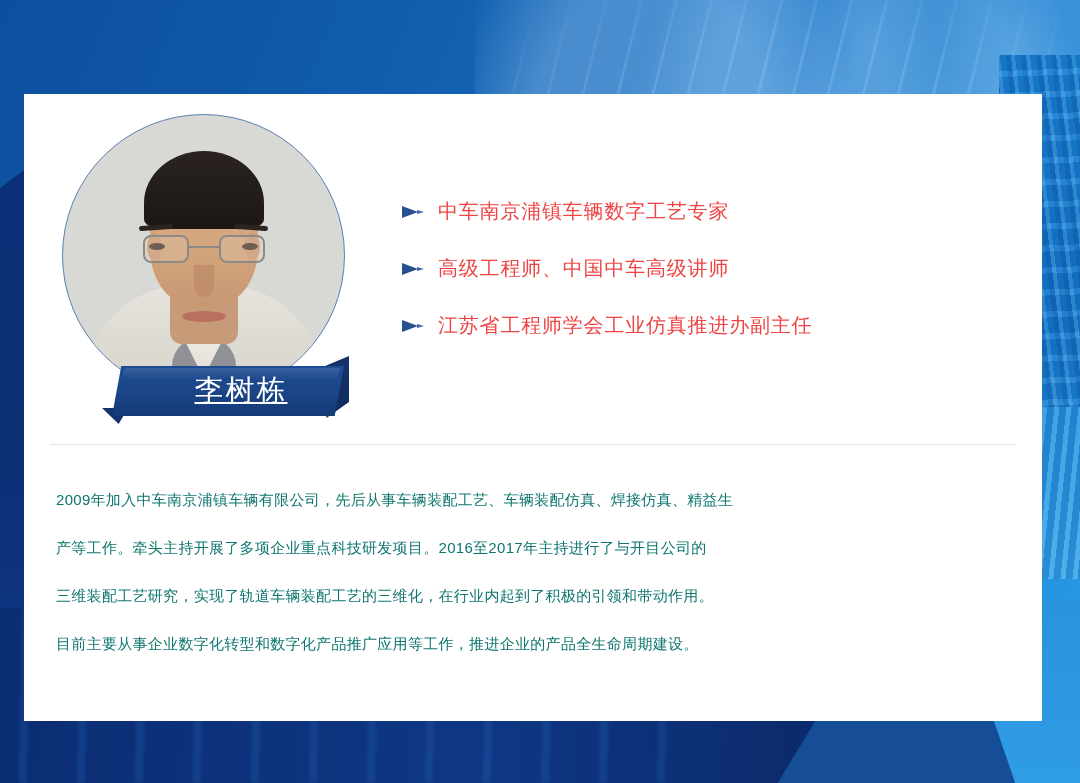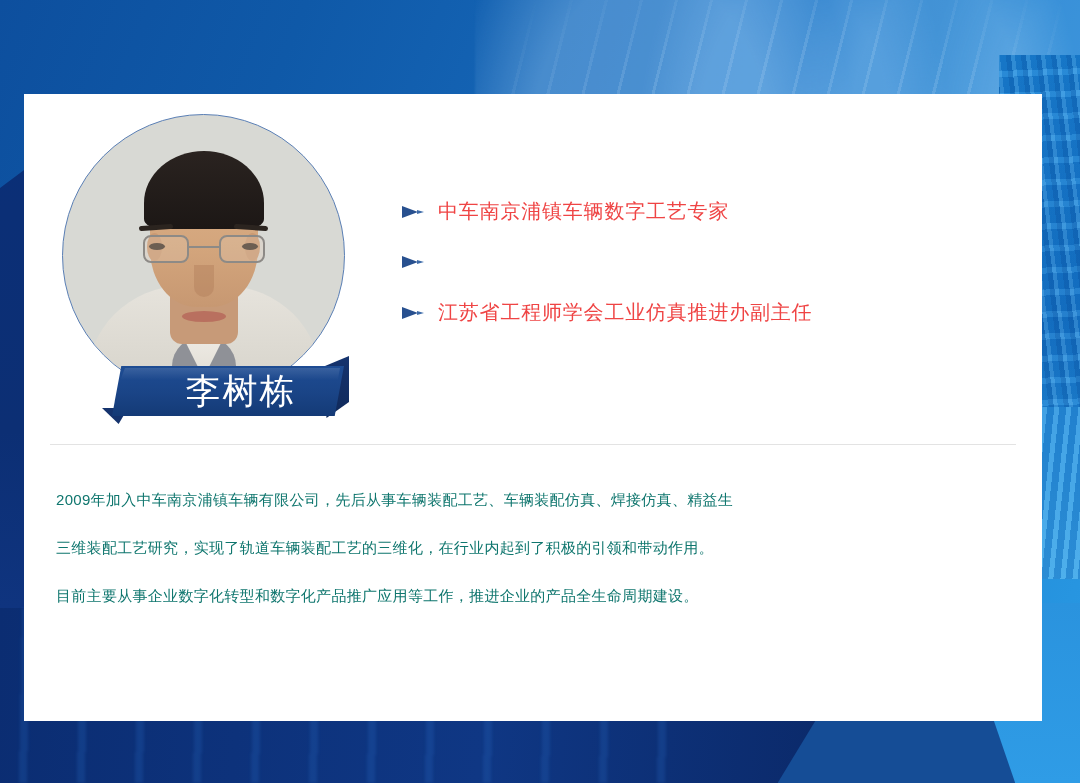--- a/index.html
+++ b/index.html
@@ -182,22 +182,22 @@
 
   
   .ribbon-wrap{ position:absolute; left:62px; top:262px; width:300px; height:70px; }
   .ribbon-body{
     position:absolute; left:26px; top:10px; width:232px; height:50px;
     background:linear-gradient(180deg,#1e4c93 0%,#1a4486 55%,#143a76 100%);
     clip-path:polygon(4% 0%, 100% 0%, 96% 100%, 0% 100%);
     display:flex; align-items:center; justify-content:center;
   }
   .ribbon-name{
-    color:#ffffff; font-size:35px; letter-spacing:2px; font-weight:400;
-    padding-left:26px; white-space:nowrap;
+    color:#ffffff; font-size:29px; letter-spacing:2px; font-weight:400;
+    padding-left:26px; white-space:nowrap;text-decoration:underline;
   }
   .ribbon-tail-tr{
     position:absolute; left:239px; top:0px; width:24px; height:62px;
     background:linear-gradient(200deg,#15306b 0%,#1b4display 0%,#1b4display 0%,#10295c 100%);
     background:linear-gradient(200deg,#16346f 0%,#0f2858 100%);
     clip-path:polygon(0% 16%, 100% 0%, 100% 74%, 6% 100%);
   }
   .ribbon-tail-bl{
     position:absolute; left:16px; top:52px; width:26px; height:16px;
     background:#15336d;
@@ -298,37 +298,39 @@
           <span class="bullet-text">中车南京浦镇车辆数字工艺专家</span>
         </div>
 
         <div class="bullet">
           <span class="bullet-icon">
             <svg width="22" height="14" viewBox="0 0 22 14">
               <polygon points="0,1 16,7 0,13" fill="#28508f"></polygon>
               <polygon points="15,5 22,7 15,9" fill="#3c6aa8"></polygon>
             </svg>
           </span>
+          <span class="bullet-text">高级工程师、中国中车高级讲师</span>
         </div>
 
         <div class="bullet">
           <span class="bullet-icon">
             <svg width="22" height="14" viewBox="0 0 22 14">
               <polygon points="0,1 16,7 0,13" fill="#28508f"></polygon>
               <polygon points="15,5 22,7 15,9" fill="#3c6aa8"></polygon>
             </svg>
           </span>
           <span class="bullet-text">江苏省工程师学会工业仿真推进办副主任</span>
         </div>
 
       </div>
     </div>
 
     <div class="divider"></div>
 
     <div class="bio">
       <div class="bio-line">2009年加入中车南京浦镇车辆有限公司，先后从事车辆装配工艺、车辆装配仿真、焊接仿真、精益生</div>
+      <div class="bio-line">产等工作。牵头主持开展了多项企业重点科技研发项目。2016至2017年主持进行了与开目公司的</div>
       <div class="bio-line">三维装配工艺研究，实现了轨道车辆装配工艺的三维化，在行业内起到了积极的引领和带动作用。</div>
       <div class="bio-line">目前主要从事企业数字化转型和数字化产品推广应用等工作，推进企业的产品全生命周期建设。</div>
     </div>
 
   </div>
 </div>
 
 </body></html>

